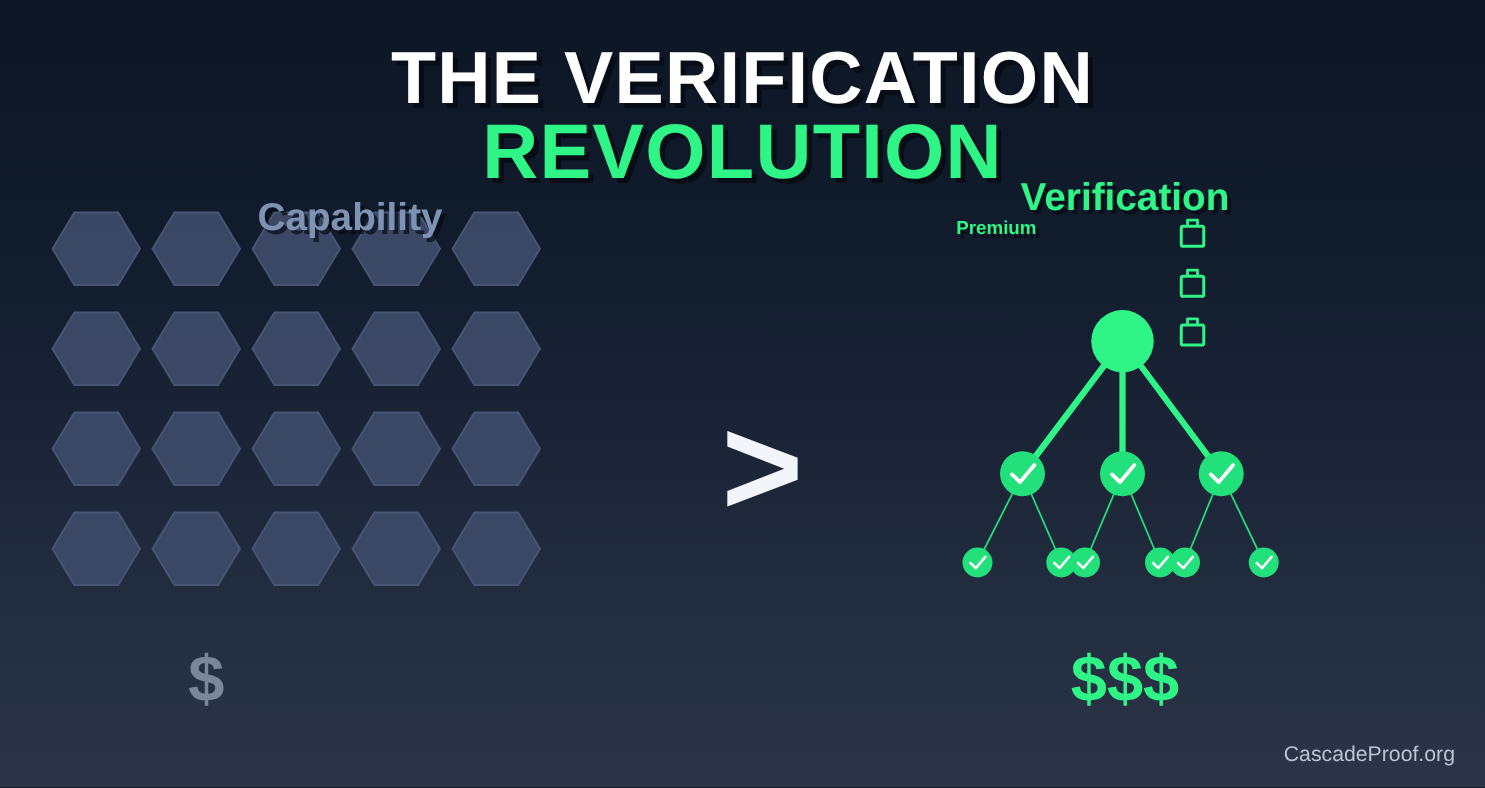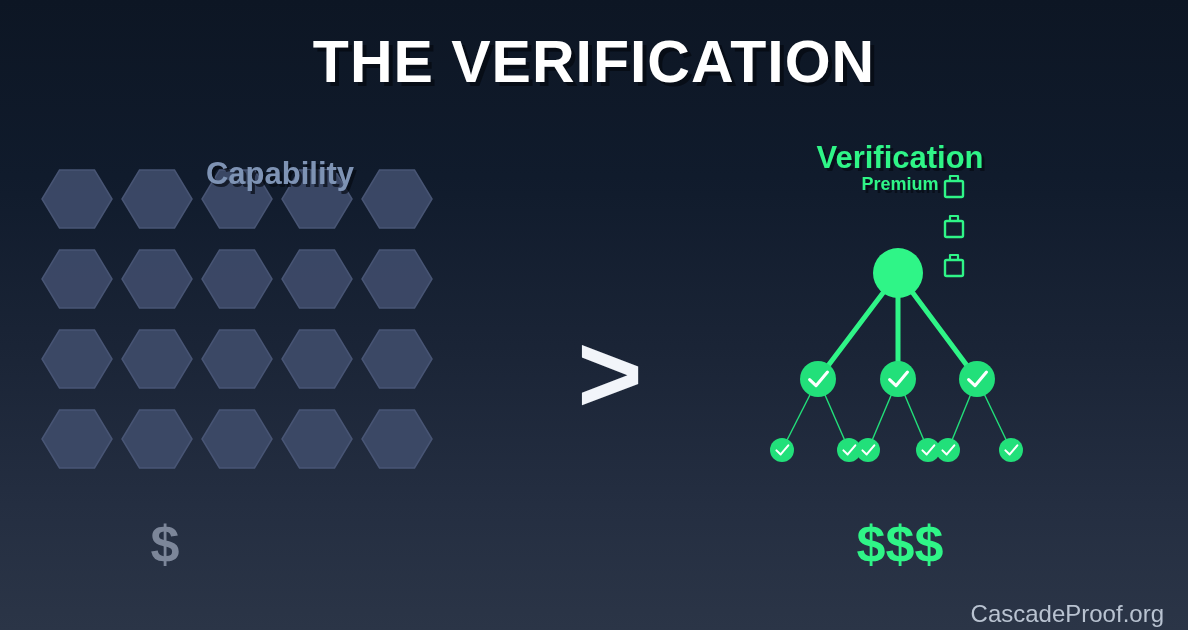--- a/index.html
+++ b/index.html
@@ -81,22 +81,21 @@
     font-size: 31px;
     font-weight: bold;
     color: #2ff587;
     text-shadow: 3px 3px 0 rgba(5,10,18,0.7);
   }
   .ver-sub {
     position: absolute;
     left: 765px;
     top: 174px;
     width: 270px;
-    text-align: center;
-    font-size: 18px;
+    font-size: 15px;
     font-weight: bold;
     color: #2ff587;
     text-shadow: 3px 3px 0 rgba(5,10,18,0.7);
   }
 
   
   #hex-grid { position: absolute; left: 0; top: 0; }
 
   
   .gt-symbol {
@@ -136,22 +135,22 @@
     text-align: center;
     font-size: 52px;
     font-weight: bold;
     color: #2ff587;
   }
 
   
   .footer {
     position: absolute;
     right: 24px;
-    bottom: 2px;
-    font-size: 24px;
+    bottom: 16px;
+    font-size: 17px;
     color: #b9c3d1;
   }
 </style>
 </head>
 <body>
 
 <div id="stage">
 
   <svg id="hex-grid" width="1188" height="630">
       <polygon points="59.5,170.0 94.5,170.0 112.0,199.0 94.5,228.0 59.5,228.0 42.0,199.0" fill="#3d4a68" stroke="#4b5878" stroke-width="1.5" opacity="0.95"></polygon>
@@ -171,20 +170,21 @@
       <polygon points="379.5,330.0 414.5,330.0 432.0,359.0 414.5,388.0 379.5,388.0 362.0,359.0" fill="#3d4a68" stroke="#4b5878" stroke-width="1.5" opacity="0.95"></polygon>
       <polygon points="59.5,410.0 94.5,410.0 112.0,439.0 94.5,468.0 59.5,468.0 42.0,439.0" fill="#3d4a68" stroke="#4b5878" stroke-width="1.5" opacity="0.95"></polygon>
       <polygon points="139.5,410.0 174.5,410.0 192.0,439.0 174.5,468.0 139.5,468.0 122.0,439.0" fill="#3d4a68" stroke="#4b5878" stroke-width="1.5" opacity="0.95"></polygon>
       <polygon points="219.5,410.0 254.5,410.0 272.0,439.0 254.5,468.0 219.5,468.0 202.0,439.0" fill="#3d4a68" stroke="#4b5878" stroke-width="1.5" opacity="0.95"></polygon>
       <polygon points="299.5,410.0 334.5,410.0 352.0,439.0 334.5,468.0 299.5,468.0 282.0,439.0" fill="#3d4a68" stroke="#4b5878" stroke-width="1.5" opacity="0.95"></polygon>
       <polygon points="379.5,410.0 414.5,410.0 432.0,439.0 414.5,468.0 379.5,468.0 362.0,439.0" fill="#3d4a68" stroke="#4b5878" stroke-width="1.5" opacity="0.95"></polygon>
     </svg>
 
   <div class="title-block">
     <span class="title-line1">THE VERIFICATION</span>
+    <span class="title-line2">REVOLUTION</span>
   </div>
 
   <div class="cap-heading">Capability</div>
 
   <div class="gt-symbol">&gt;</div>
 
   <div class="ver-heading">Verification</div>
   <div class="ver-sub">Premium</div>
 
   <svg id="briefcases" width="1188" height="630">

